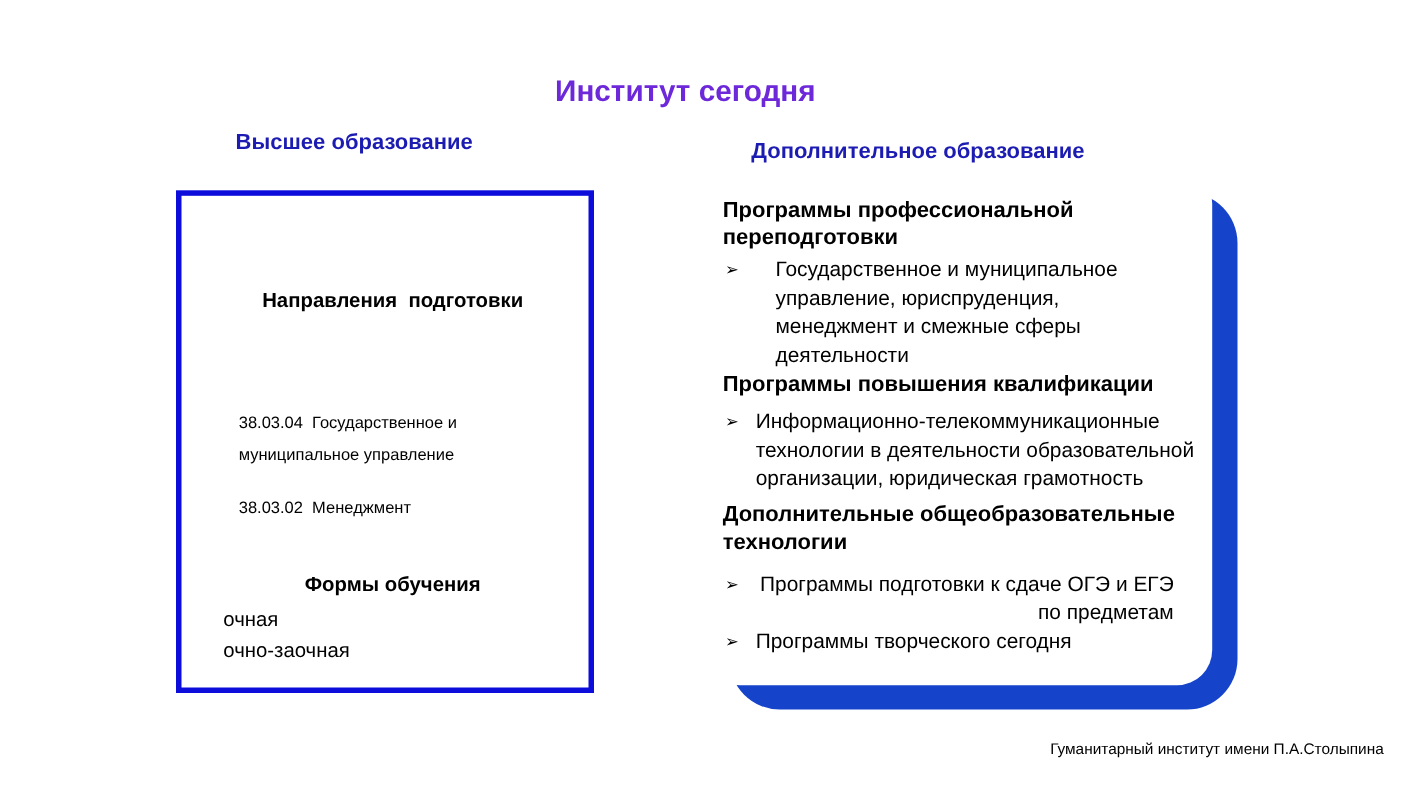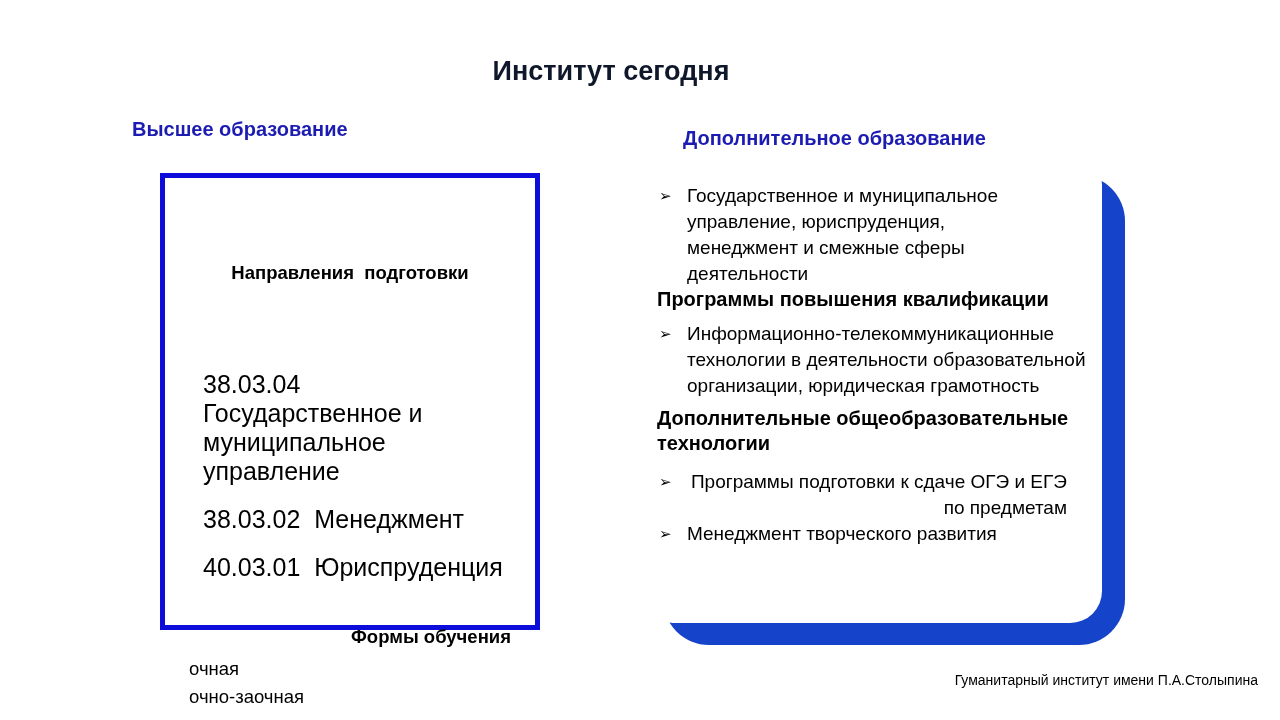--- a/index.html
+++ b/index.html
@@ -2,40 +2,40 @@
 <html><head>
 <meta charset="utf-8">
 <style>
   html,body{margin:0;padding:0;background:#ffffff;}
   .slide{
     position:relative;width:1280px;height:720px;background:#ffffff;
     font-family:"Liberation Sans",sans-serif;color:#000;overflow:hidden;
   }
   .title{
     position:absolute;top:50px;left:0;width:1210px;text-align:center;
-    font-size:27px;font-weight:bold;color:#0f172a;margin:6px;
+    font-size:27px;font-weight:bold;color:#6d28d9;margin:18px;
   }
   .col-heading{position:absolute;font-size:20px;font-weight:bold;color:#1C1CB2;}
-  .head-left{top:118px;left:132px;width:380px;text-align:left;}
+  .head-left{top:118px;left:132px;width:380px;text-align:center;}
   .head-right{top:127px;left:683px;}
 
   
   .he-box{
     position:absolute;left:160px;top:173px;width:380px;height:457px;
     border:5px solid #0D0DDB;box-sizing:border-box;
-    padding:22px 24px 0 38px;background:#ffffff;
+    padding:22px 24px 0 52px;background:#ffffff;
   }
   .he-title{
     font-size:18.5px;font-weight:bold;text-align:center;line-height:29px;
     white-space:pre-wrap;margin:0 0 0 -14px;
   }
-  .program{font-size:25px;line-height:29px;margin:25px 0 0 0;white-space:pre-wrap;}
+  .program{font-size:15px;line-height:29px;margin:25px 0 0 0;white-space:pre-wrap;}
   .program + .program{margin-top:19px;}
   .forms-title{
-    font-size:18.5px;font-weight:bold;text-align:right;
+    font-size:18.5px;font-weight:bold;text-align:center;
     margin:44px 0 7px -14px;
   }
   .form-item{font-size:18.5px;text-align:left;line-height:27.5px;margin-left:-14px;}
 
   
   .ae-shadow{
     position:absolute;left:663px;top:175px;width:462px;height:470px;
     background:#1544CB;border-radius:46px;
   }
   .ae-card{
@@ -45,21 +45,21 @@
   }
   .sec-title{font-size:20px;font-weight:bold;line-height:25px;margin:0;}
   .sec-title.w1{max-width:330px;}
   .bullets{margin:4px 0 0 0;padding:0;}
   .bullets.b2{margin-top:9px;}
   .bullets.b3{margin-top:13px;}
   .sec2{margin-top:0;}
   .sec3{margin-top:7px;}
   .bullet{display:flex;align-items:flex-start;font-size:19px;line-height:26px;}
   .arrow{flex:0 0 28px;font-size:15px;line-height:26px;padding-left:2px;color:#000;}
-  .bullet-text.bt1{max-width:345px;}
+  .bullet-text.bt1{max-width:345px;margin-left:18px;}
   .bullet-text.bt2{max-width:414px;}
   .bullet-text.bt3{max-width:380px;text-align:right;}
 
   .footer{position:absolute;top:672px;right:22px;font-size:14px;color:#000;}
 </style>
 </head>
 <body>
 
 <div class="slide">
 
@@ -68,31 +68,31 @@
   <div class="col-heading head-left">Высшее образование</div>
 
   <div class="col-heading head-right">Дополнительное образование</div>
 
   <div class="he-box">
     <div class="he-title">
       <div>Направления  подготовки</div>
     </div>
     <p class="program">38.03.04  Государственное и муниципальное управление</p>
     <p class="program">38.03.02  Менеджмент</p>
-    <p class="program">40.03.01  Юриспруденция</p>
     <div class="forms-title">Формы обучения</div>
     <div class="form-item">очная</div>
     <div class="form-item">очно-заочная</div>
 
   </div>
 
   <div class="ae-shadow"></div>
 
   <div class="ae-card">
 
+    <div class="sec-title w1">Программы профессиональной переподготовки</div>
     <div class="bullets b1">
       <div class="bullet">
         <span class="arrow">➢</span>
         <span class="bullet-text bt1">Государственное и муниципальное управление, юриспруденция, менеджмент и смежные сферы деятельности</span>
       </div>
     </div>
 
     <div class="sec-title sec2">Программы повышения квалификации</div>
     <div class="bullets b2">
       <div class="bullet">
@@ -102,21 +102,21 @@
     </div>
 
     <div class="sec-title sec3">Дополнительные общеобразовательные технологии</div>
     <div class="bullets b3">
       <div class="bullet">
         <span class="arrow">➢</span>
         <span class="bullet-text bt3">Программы подготовки к сдаче ОГЭ и ЕГЭ по предметам</span>
       </div>
       <div class="bullet">
         <span class="arrow">➢</span>
-        <span class="bullet-text bt3">Менеджмент творческого развития</span>
+        <span class="bullet-text bt3">Программы творческого сегодня</span>
       </div>
     </div>
 
   </div>
 
   <div class="footer">Гуманитарный институт имени П.А.Столыпина</div>
 
 </div>
 
 </body></html>

